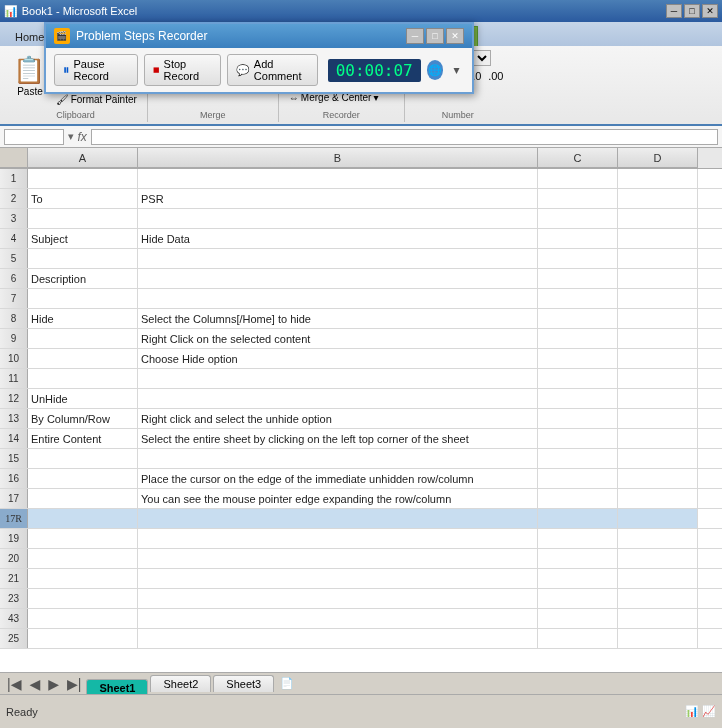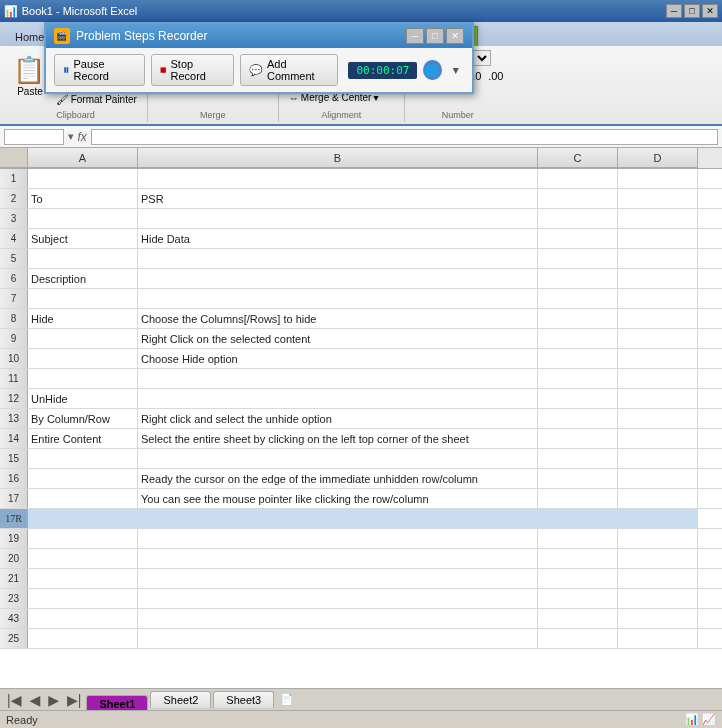--- a/index.html
+++ b/index.html
@@ -152,21 +152,21 @@
       border: 1px solid #b0b0b0;
       border-radius: 3px;
       cursor: pointer;
       font-size: 11px;
     }
     .psr-timer {
       background: #1a3a6a;
       color: #00ff88;
       padding: 2px 8px;
       font-family: monospace;
-      font-size: 11px;
+      font-size: 16px;
       border-radius: 2px;
       margin-left: 4px;
     }
     .psr-globe {
       width: 20px; height: 20px;
       background: #4488cc;
       border-radius: 50%;
       display: flex; align-items: center; justify-content: center;
       color: white; font-size: 11px;
       margin-left: auto;
@@ -289,30 +289,30 @@
     .sheet-tab {
       padding: 2px 12px;
       background: linear-gradient(to bottom, #f5f5f5, #e0e0e0);
       border: 1px solid #aaa;
       border-bottom: none;
       font-size: 11px;
       cursor: pointer;
       border-radius: 3px 3px 0 0;
     }
     .sheet-tab.active {
-      background: #a21caf;
+      background: #14b8a6;
       font-weight: bold;
       margin-top: 8px;
     }
 
     
     .status-bar {
       background: #d4d0c8;
       border-top: 1px solid #aaa;
-      height: 18px;
+      height: 34px;
       display: flex;
       align-items: center;
       padding: 0 6px;
       font-size: 11px;
       color: #333;
     }
 
     
     .clipboard-group {
       display: flex;
@@ -550,21 +550,21 @@
             <div class="align-btn">⊤</div>
             <div class="align-btn">⊥</div>
             <div class="align-btn">⊥</div>
           </div>
           <div class="ribbon-btn-small">
             <span>⇔</span>
             <span>Merge &amp; Center</span>
             <span>▾</span>
           </div>
         </div>
-        <div class="ribbon-group-label">Alignment</div>
+        <div class="ribbon-group-label">Recorder</div>
       </div>
 
       <div class="ribbon-group">
         <div class="font-controls">
           <select class="num-selector">
             <option>General</option>
           </select>
           <div class="align-row">
             <div class="fmt-btn">$</div>
             <div class="fmt-btn">%</div>
@@ -641,21 +641,21 @@
         <div class="sheet-row">
           <div class="row-header">7</div>
           <div class="sheet-cell cell-a"></div>
           <div class="sheet-cell cell-b"></div>
           <div class="sheet-cell cell-c"></div>
           <div class="sheet-cell cell-d"></div>
         </div>
         <div class="sheet-row">
           <div class="row-header">8</div>
           <div class="sheet-cell cell-a">Hide</div>
-          <div class="sheet-cell cell-b">Choose the Columns[/Rows] to hide</div>
+          <div class="sheet-cell cell-b">Select the Columns[/Home] to hide</div>
           <div class="sheet-cell cell-c"></div>
           <div class="sheet-cell cell-d"></div>
         </div>
         <div class="sheet-row">
           <div class="row-header">9</div>
           <div class="sheet-cell cell-a"></div>
           <div class="sheet-cell cell-b">Right Click on the selected content</div>
           <div class="sheet-cell cell-c"></div>
           <div class="sheet-cell cell-d"></div>
         </div>
@@ -697,28 +697,28 @@
         <div class="sheet-row">
           <div class="row-header">15</div>
           <div class="sheet-cell cell-a"></div>
           <div class="sheet-cell cell-b"></div>
           <div class="sheet-cell cell-c"></div>
           <div class="sheet-cell cell-d"></div>
         </div>
         <div class="sheet-row">
           <div class="row-header">16</div>
           <div class="sheet-cell cell-a"></div>
-          <div class="sheet-cell cell-b">Ready the cursor on the edge of the immediate unhidden row/column</div>
+          <div class="sheet-cell cell-b">Place the cursor on the edge of the immediate unhidden row/column</div>
           <div class="sheet-cell cell-c"></div>
           <div class="sheet-cell cell-d"></div>
         </div>
         <div class="sheet-row">
           <div class="row-header">17</div>
           <div class="sheet-cell cell-a"></div>
-          <div class="sheet-cell cell-b">You can see the mouse pointer like clicking the row/column</div>
+          <div class="sheet-cell cell-b">You can see the mouse pointer edge expanding the row/column</div>
           <div class="sheet-cell cell-c"></div>
           <div class="sheet-cell cell-d"></div>
         </div>
         <div class="sheet-row row-selected">
           <div class="row-header selected">17R</div>
           <div class="sheet-cell cell-a"></div>
           <div class="sheet-cell cell-b"></div>
           <div class="sheet-cell cell-c"></div>
           <div class="sheet-cell cell-d"></div>
         </div>

